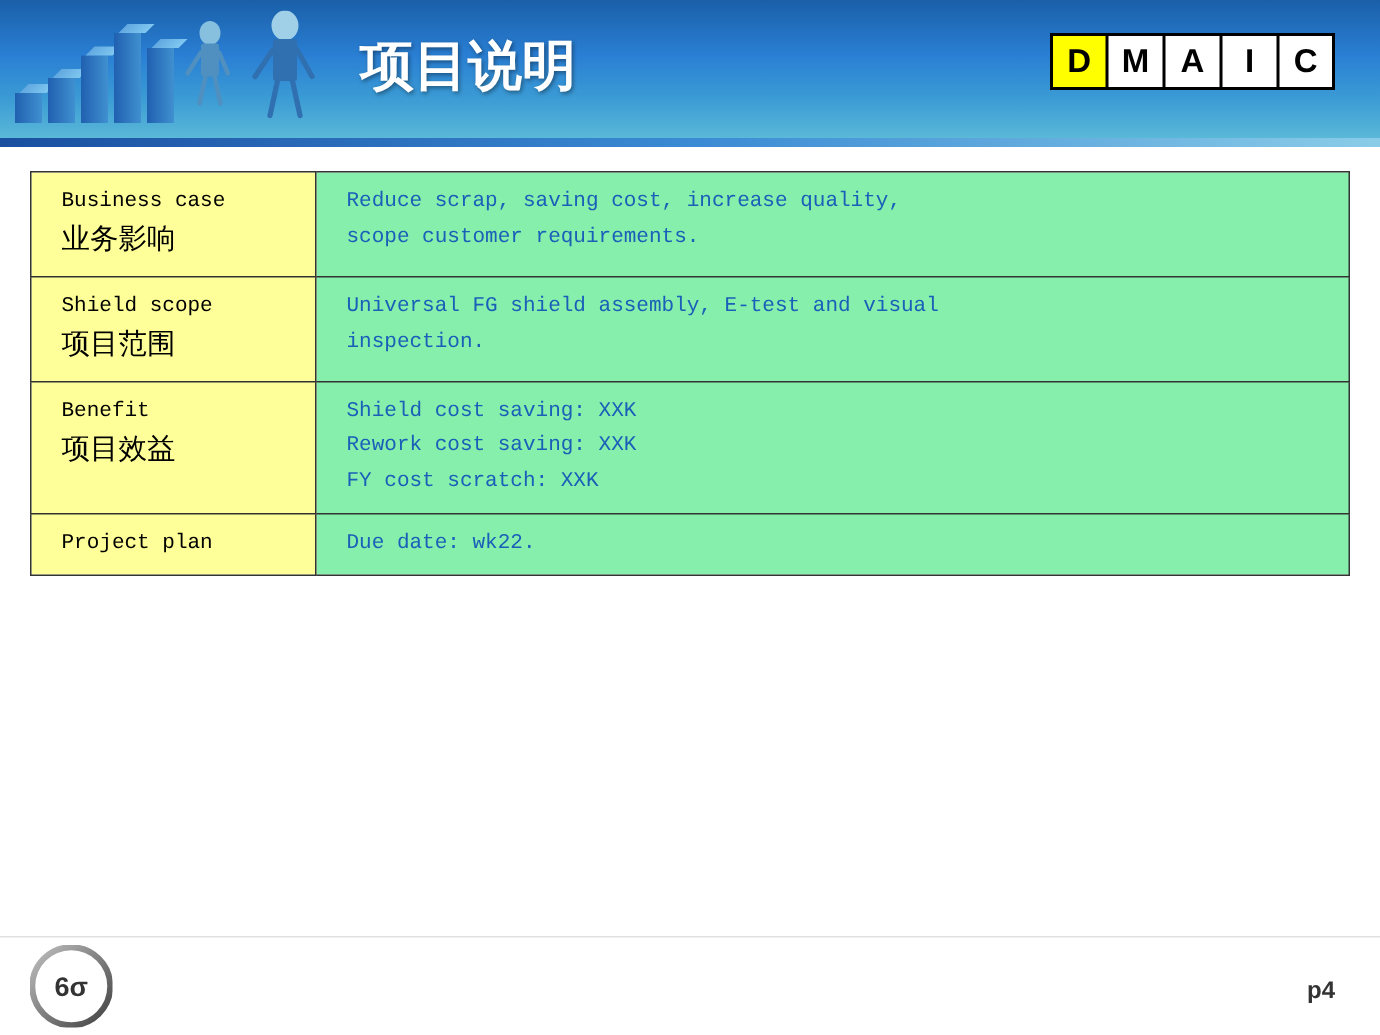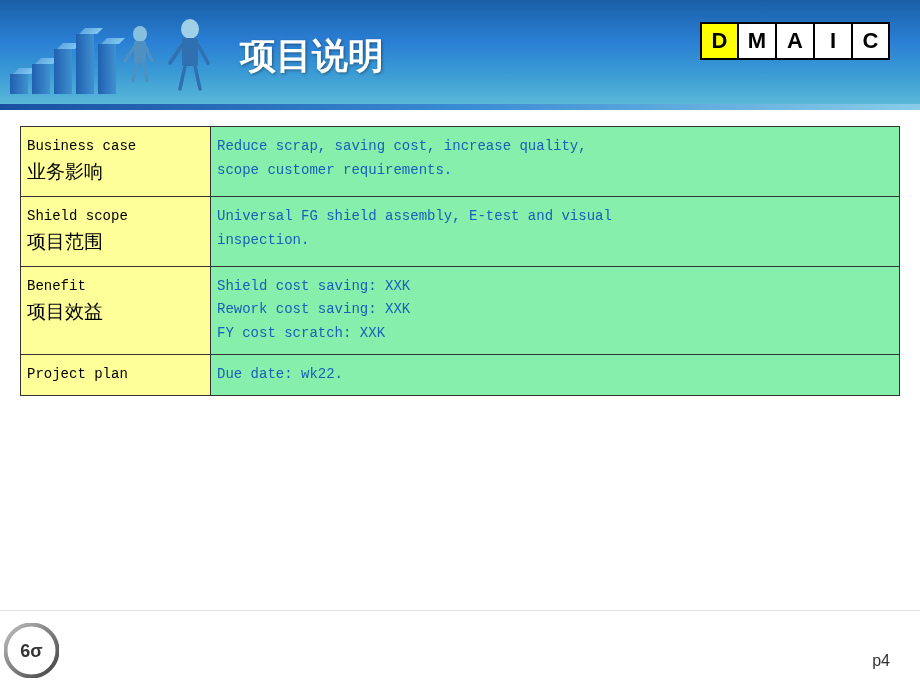--- a/index.html
+++ b/index.html
@@ -18,24 +18,24 @@
       height: 690px;
       background: #ffffff;
       position: relative;
       display: flex;
       flex-direction: column;
     }
 
     
     .header {
       background: linear-gradient(180deg, #1a5fa8 0%, #2a7fd4 40%, #3a9ad4 70%, #5ab8d8 100%);
-      height: 104px;
-      position: relative;
-      display: flex;
-      align-items: center;
+      height: 92px;
+      position: relative;
+      display: flex;
+      align-items: flex-start;
       padding: 12px 20px;
     }
 
     .header-title {
       color: #ffffff;
       font-size: 36px;
       font-family: 'Microsoft YaHei', SimHei, sans-serif;
       font-weight: bold;
       text-shadow: 1px 1px 3px rgba(0,0,0,0.4);
       margin-top: 8px;
@@ -117,21 +117,21 @@
 
     .info-table tr {
       border-bottom: 1.5px solid #333;
     }
 
     .info-table tr:last-child {
       border-bottom: none;
     }
 
     .info-table td {
-      padding: 8px 6px;
+      padding: 8px 20px;
       vertical-align: top;
       border: 1.5px solid #333;
     }
 
     .label-cell {
       background: #ffff99;
       width: 190px;
       font-family: 'Courier New', Courier, monospace;
       font-size: 14px;
       color: #000000;
@@ -151,41 +151,41 @@
     .value-cell {
       background: #86efac;
       font-family: 'Courier New', Courier, monospace;
       font-size: 14px;
       color: #1a5fb8;
       line-height: 1.7;
     }
 
     
     .footer {
-      height: 80px;
+      height: 66px;
       background: #ffffff;
       display: flex;
       align-items: center;
-      padding: 0 4px;
+      padding: 0 20px;
       border-top: 1px solid #e0e0e0;
       position: relative;
     }
 
     .sixsigma-ring {
       width: 55px;
       height: 55px;
     }
 
     .page-number {
       position: absolute;
       right: 30px;
       bottom: 20px;
       font-family: Arial, sans-serif;
       font-size: 16px;
-      font-weight: normal;
+      font-weight: bold;
       color: #333;
     }
   </style>
 </head>
 <body>
 
 <div class="slide">
 
   <div class="header">
 

